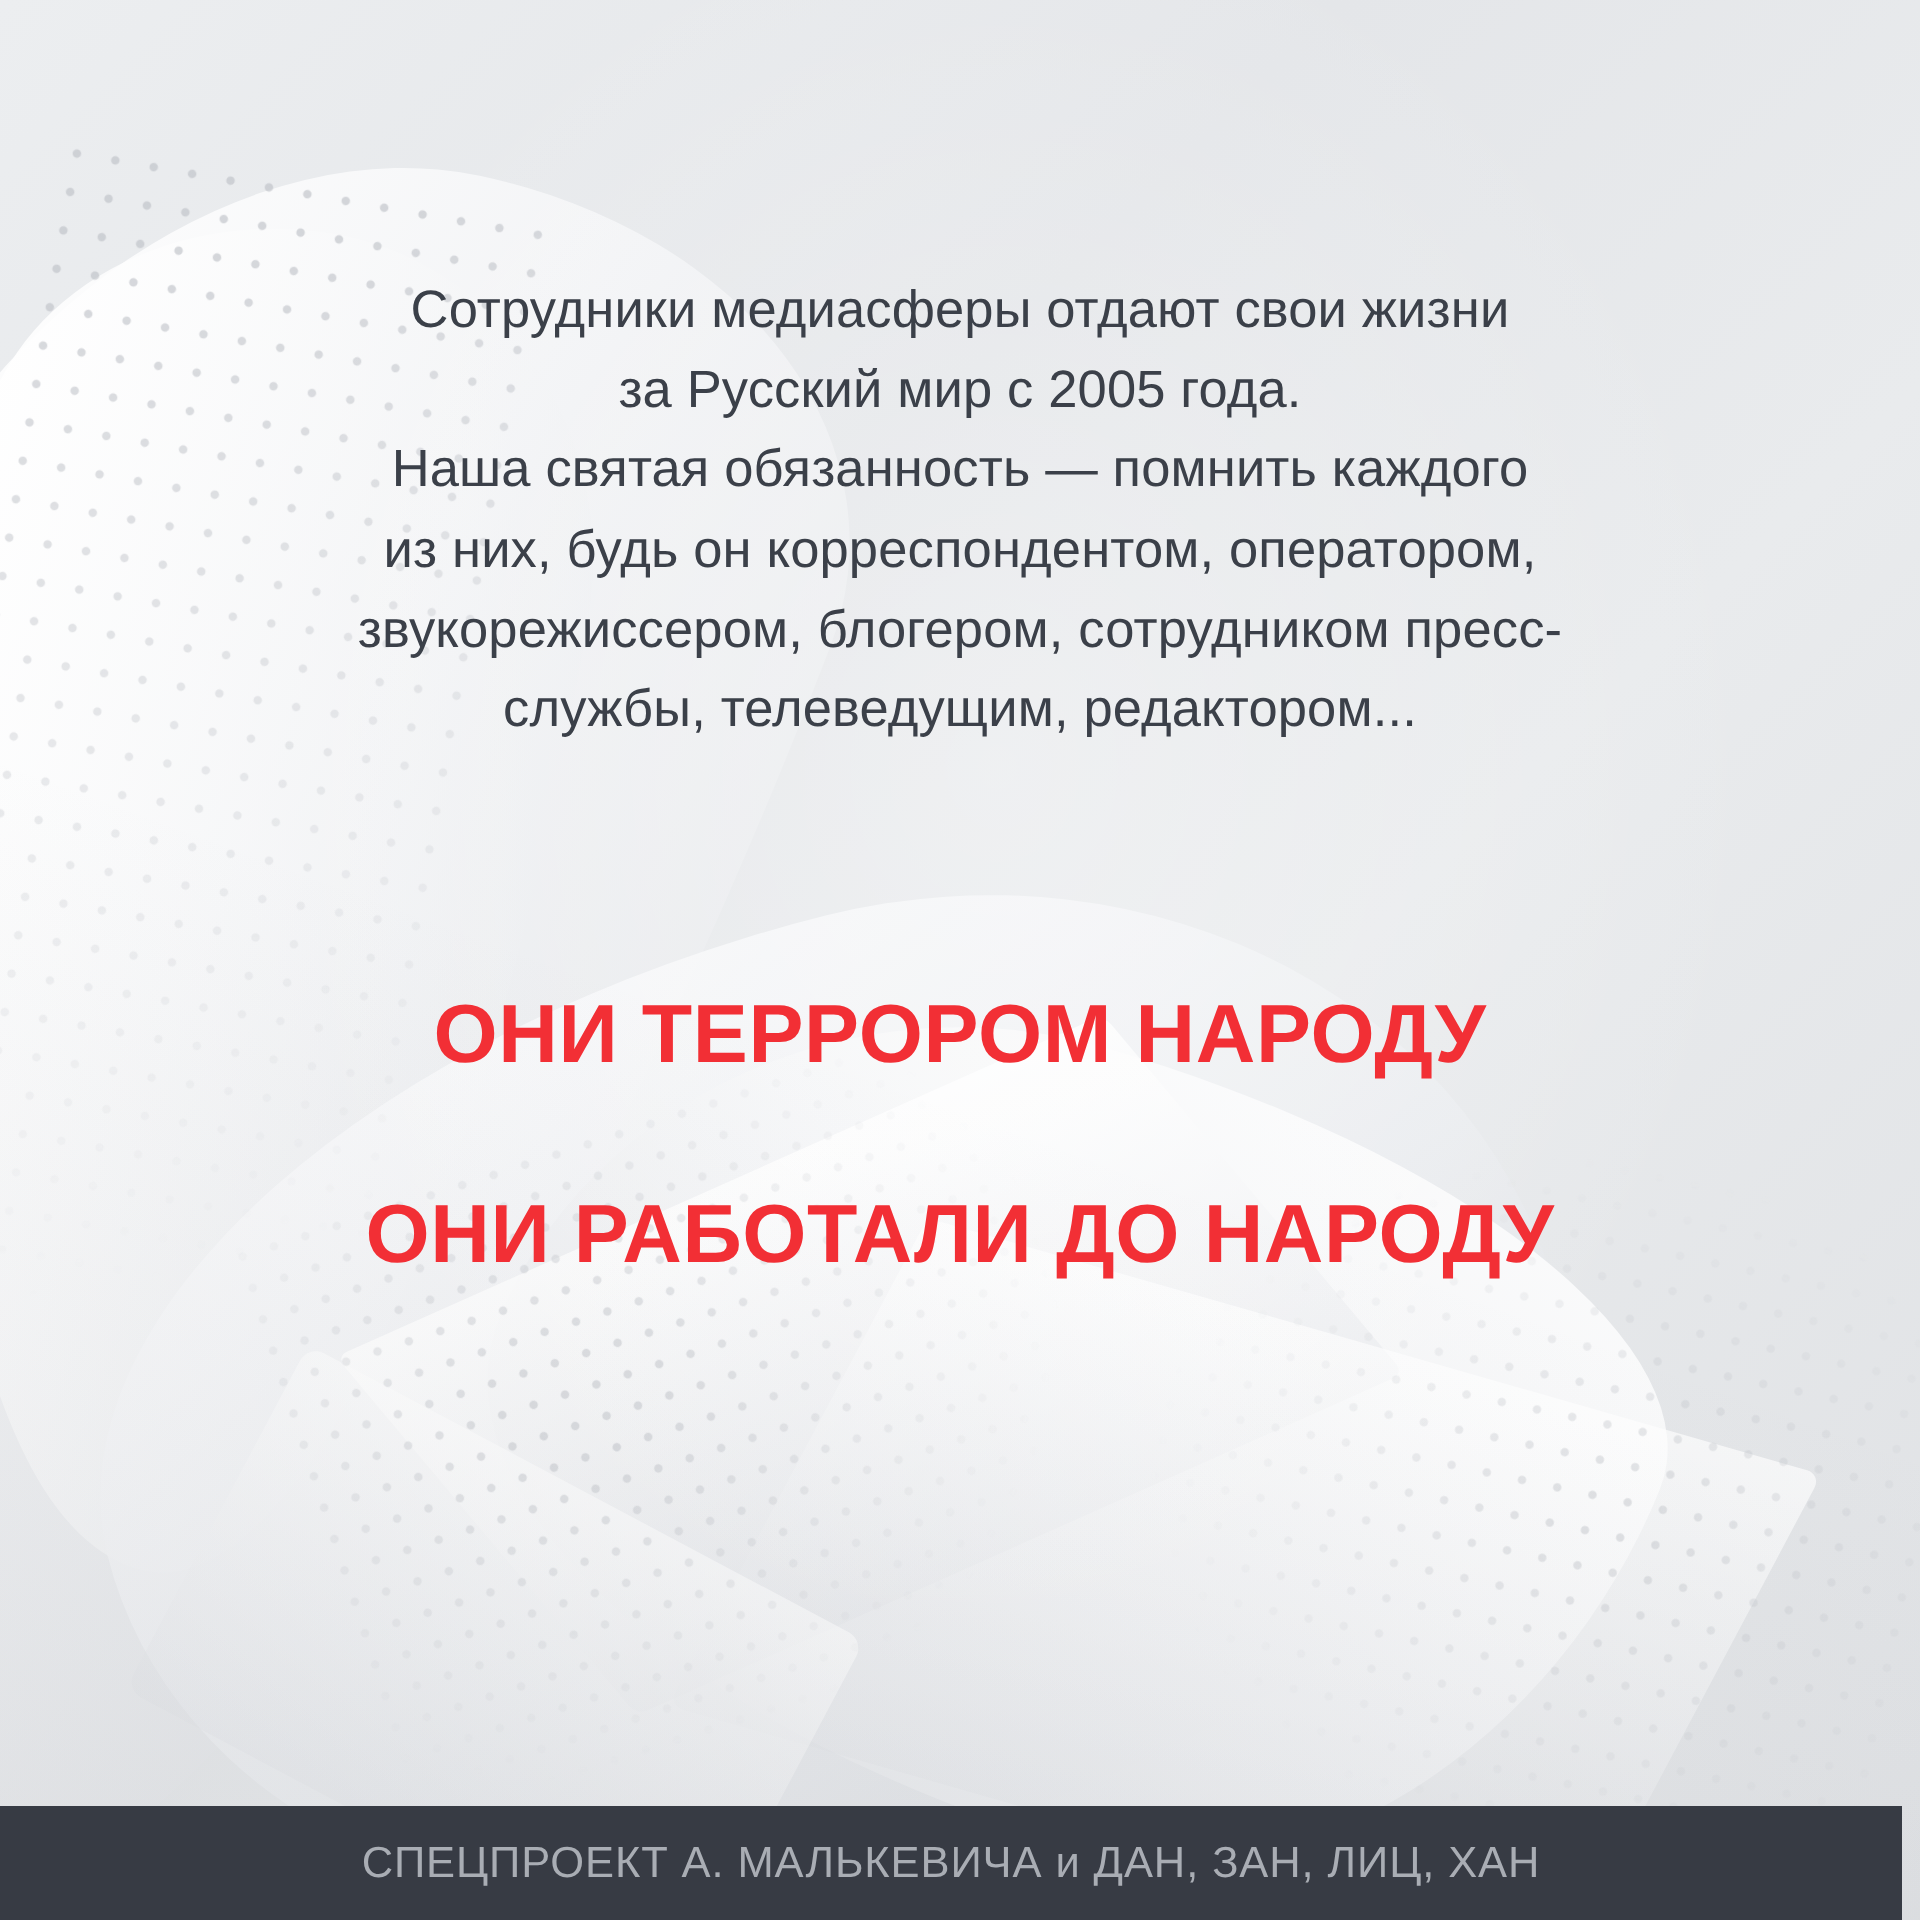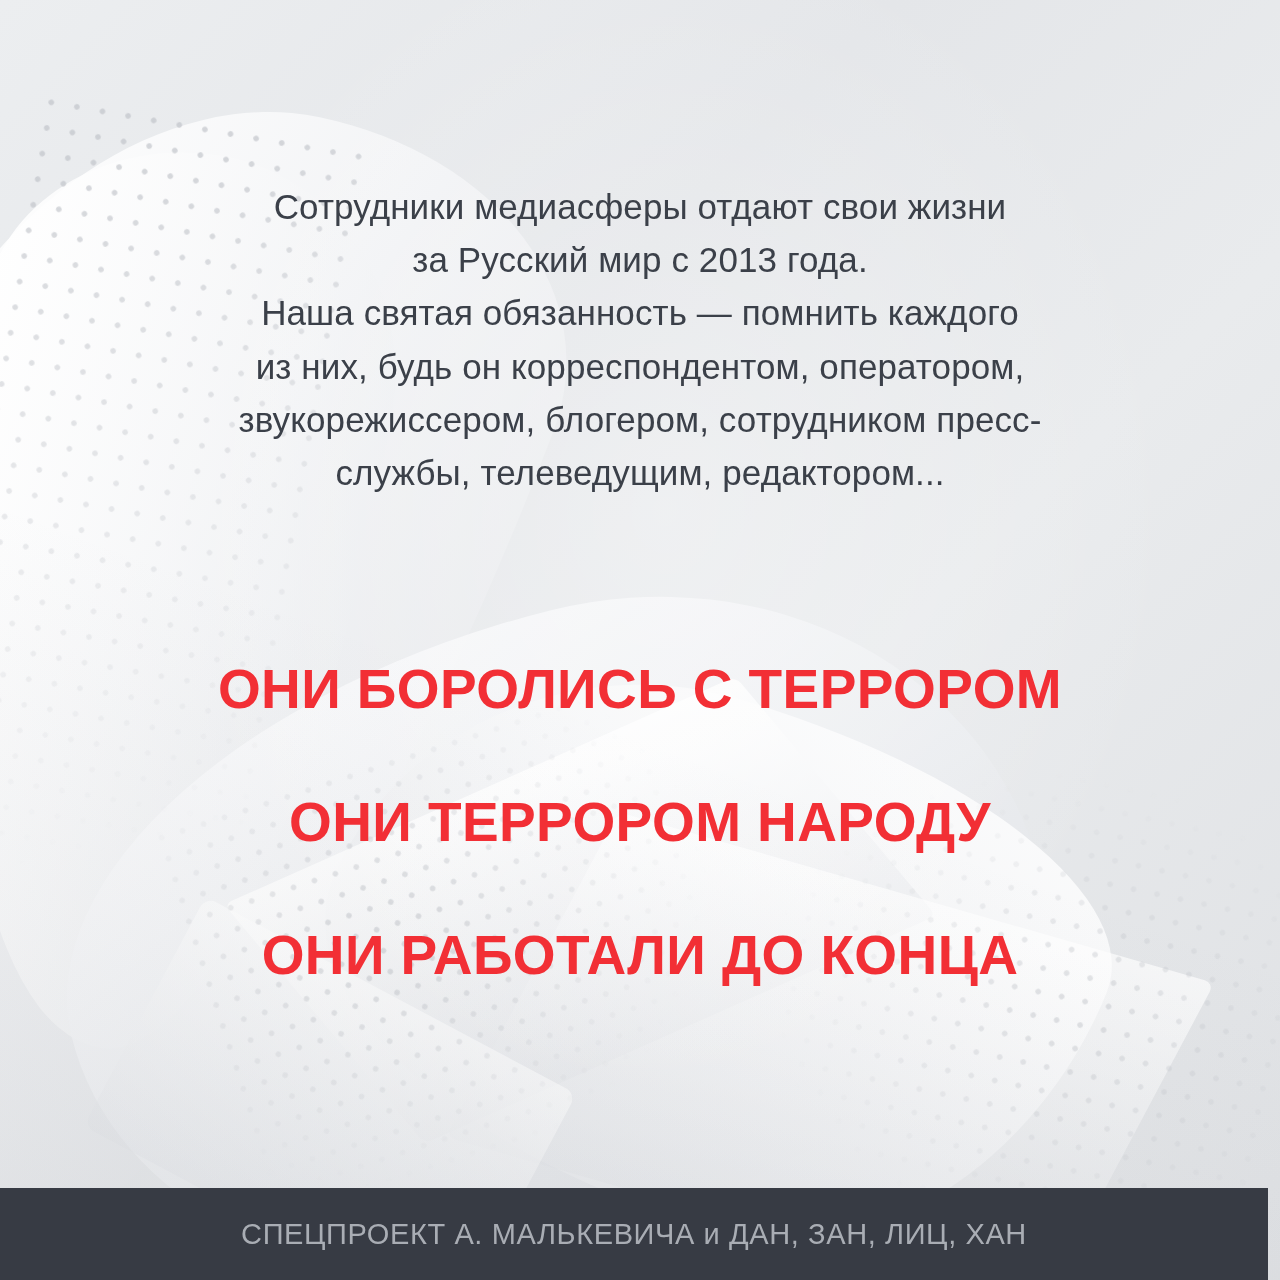--- a/index.html
+++ b/index.html
@@ -178,21 +178,21 @@
     letter-spacing: .4px;
     text-align: center;
     line-height: 1;
   }
 
   .footer-bar {
     position: absolute;
     left: 0;
     right: 12px;
     bottom: 0;
-    height: 92px;
+    height: 76px;
     background: #373b44;
     display: flex;
     align-items: center;
     justify-content: center;
   }
 
   .footer-text {
     color: #a9adb4;
     font-size: 29px;
     letter-spacing: .6px;
@@ -215,30 +215,29 @@
     <div class="fold-3"></div>
     <div class="dots-1"></div>
     <div class="dots-2"></div>
     <div class="dots-3"></div>
     <div class="vignette"></div>
   </div>
 
   <div class="content">
 
     <p class="intro">Сотрудники медиасферы отдают свои жизни
-за Русский мир с 2013 года.
+за Русский мир с 2005 года.
 Наша святая обязанность — помнить каждого
 из них, будь он корреспондентом, оператором,
 звукорежиссером, блогером, сотрудником пресс-
 службы, телеведущим, редактором...</p>
 
     <div class="slogans">
-      <div class="slogan">ОНИ БОРОЛИСЬ С ТЕРРОРОМ</div>
       <div class="slogan">ОНИ ТЕРРОРОМ НАРОДУ</div>
-      <div class="slogan">ОНИ РАБОТАЛИ ДО КОНЦА</div>
+      <div class="slogan">ОНИ РАБОТАЛИ ДО НАРОДУ</div>
     </div>
 
   </div>
 
   <div class="footer-bar">
     <div class="footer-text">СПЕЦПРОЕКТ А. МАЛЬКЕВИЧА и ДАН, ЗАН, ЛИЦ, ХАН</div>
   </div>
 
 </div>
 

